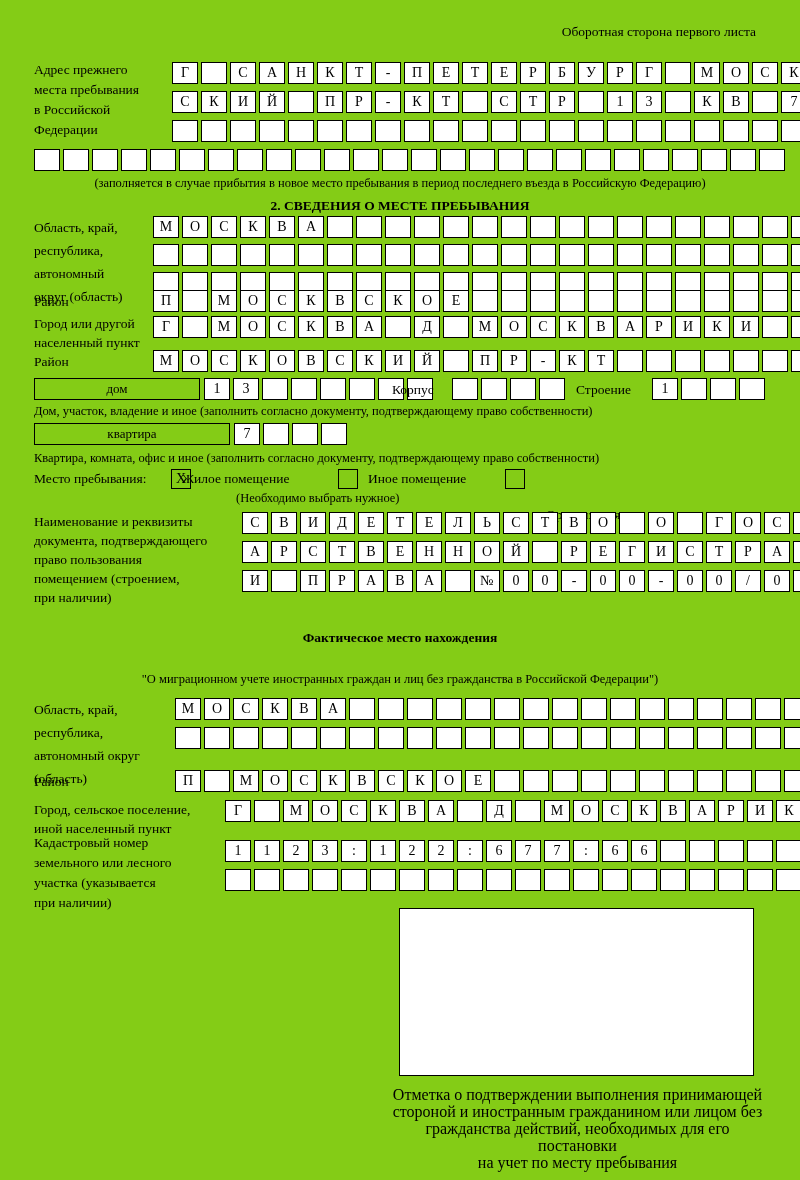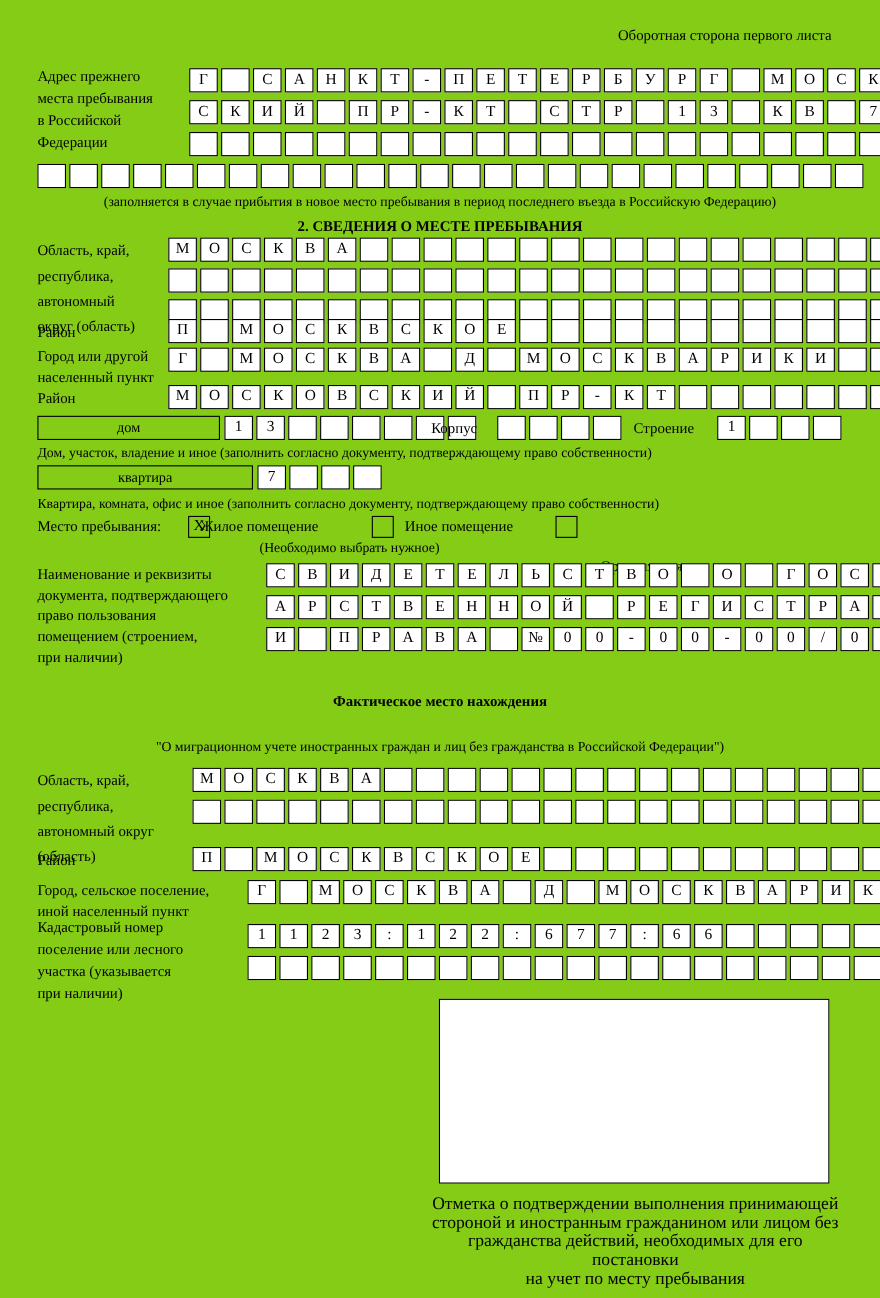--- a/index.html
+++ b/index.html
@@ -604,21 +604,21 @@
       <div class="cell">К</div>
       <div class="cell">В</div>
       <div class="cell">А</div>
       <div class="cell">Р</div>
       <div class="cell">И</div>
       <div class="cell">К</div>
     </div>
 
   <div class="abs lbl" style="left:34px; top:833px; width:190px;">
     <div style="line-height:20px;">Кадастровый номер</div>
-    <div style="line-height:20px;">поселение или лесного</div>
+    <div style="line-height:20px;">земельного или лесного</div>
     <div style="line-height:20px;">участка (указывается</div>
     <div style="line-height:20px;">при наличии)</div>
   </div>
   <div class="abs cells" id="s3-cad-1" style="left:225px; top:840px;">
       <div class="cell">1</div>
       <div class="cell">1</div>
       <div class="cell">2</div>
       <div class="cell">3</div>
       <div class="cell">:</div>
       <div class="cell">1</div>

